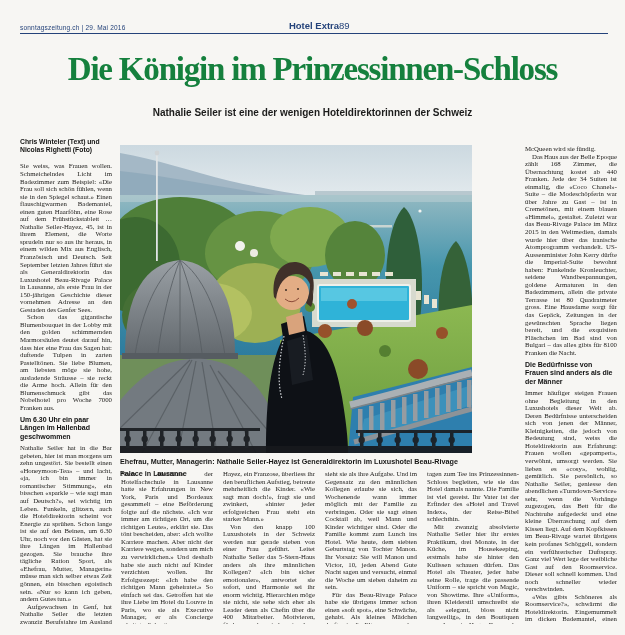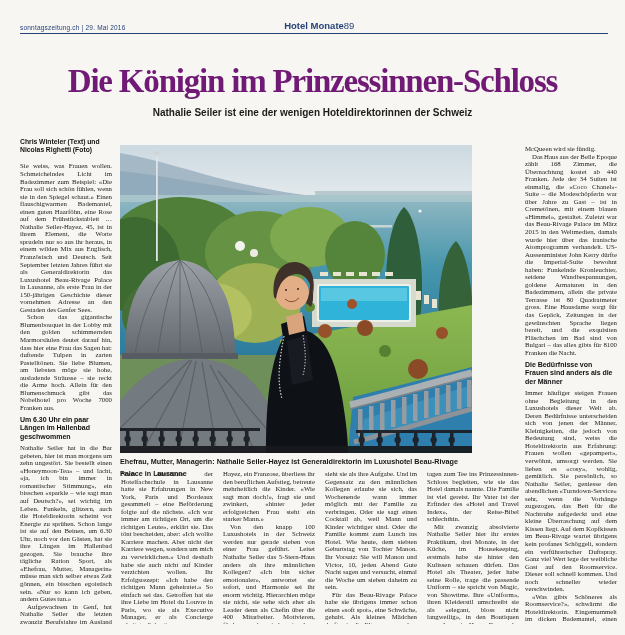--- a/index.html
+++ b/index.html
@@ -13,23 +13,23 @@
     position:absolute; left:20px; right:17px; top:12px; height:19px;
     display:flex; align-items:flex-end;
     border-bottom:1.5px solid #25437a; color:#25437a;
     font-family:"Liberation Sans", sans-serif; padding-bottom:2px;
   }
   .masthead .m-left{flex:1; text-align:left; font-size:6.5px; letter-spacing:.2px;}
   .masthead .m-center{flex:0 0 auto; font-size:9.5px; font-weight:bold;}
   .masthead .m-right{flex:1; text-align:left; font-size:9.5px;}
   
   .headline{
-    position:absolute; left:0; right:0; top:51px; margin:12px;
+    position:absolute; left:0; right:0; top:51px; margin:0;
     text-align:center; font-family:"Liberation Serif", serif;
-    font-size:33px; font-weight:bold; letter-spacing:-1.2px; color:#701a75;
+    font-size:33px; font-weight:bold; letter-spacing:-1.2px; color:#15803d;
   }
   .subheadline{
     position:absolute; left:0; right:0; top:107px; margin:0;
     text-align:center; font-family:"Liberation Sans", sans-serif;
     font-size:10px; font-weight:bold; color:#1c1c1b;
   }
   
   .col{
     position:absolute; width:92px; overflow:hidden;
     font-size:6.8px; line-height:7.55px; text-align:justify;
@@ -65,21 +65,21 @@
     font-size:7.2px; line-height:12px; color:#171716;
   }
 </style>
 </head>
 <body>
 
 <div class="page">
 
   <div class="masthead">
     <span class="m-left">sonntagszeitung.ch | 29. Mai 2016</span>
-    <span class="m-center">Hotel Monate</span>
+    <span class="m-center">Hotel Extra</span>
     <span class="m-right">89</span>
   </div>
 
   <h1 class="headline">Die Königin im Prinzessinnen-Schloss</h1>
   <h2 class="subheadline">Nathalie Seiler ist eine der wenigen Hoteldirektorinnen der Schweiz</h2>
 
   <div class="col col1">
     <p class="byline">Chris Winteler (Text) und Nicolas Righetti (Foto)</p>
     <p>Sie weiss, was Frauen wollen. Schmeichelndes Licht im Badezimmer zum Beispiel: «Die Frau soll sich schön fühlen, wenn sie in den Spiegel schaut.» Einen flauschigwarmen Bademantel, einen guten Haarföhn, eine Rose auf dem Frühstückstablett … Nathalie Seiler-Hayez, 45, ist in ihrem Element, die Worte sprudeln nur so aus ihr heraus, in einem wilden Mix aus Englisch, Französisch und Deutsch. Seit September letzten Jahres führt sie als Generaldirektorin das Luxushotel Beau-Rivage Palace in Lausanne, als erste Frau in der 150-jährigen Geschichte dieser vornehmen Adresse an den Gestaden des Genfer Sees.</p>
     <p class="indent">Schon das gigantische Blumenbouquet in der Lobby mit den golden schimmernden Marmorsäulen deutet darauf hin, dass hier eine Frau das Sagen hat: duftende Tulpen in zarten Pastelltönen. Sie liebe Blumen, am liebsten möge sie hohe, ausladende Sträusse – sie reckt die Arme hoch. Allein für den Blumenschmuck gibt das Nobelhotel pro Woche 7000 Franken aus.</p>

